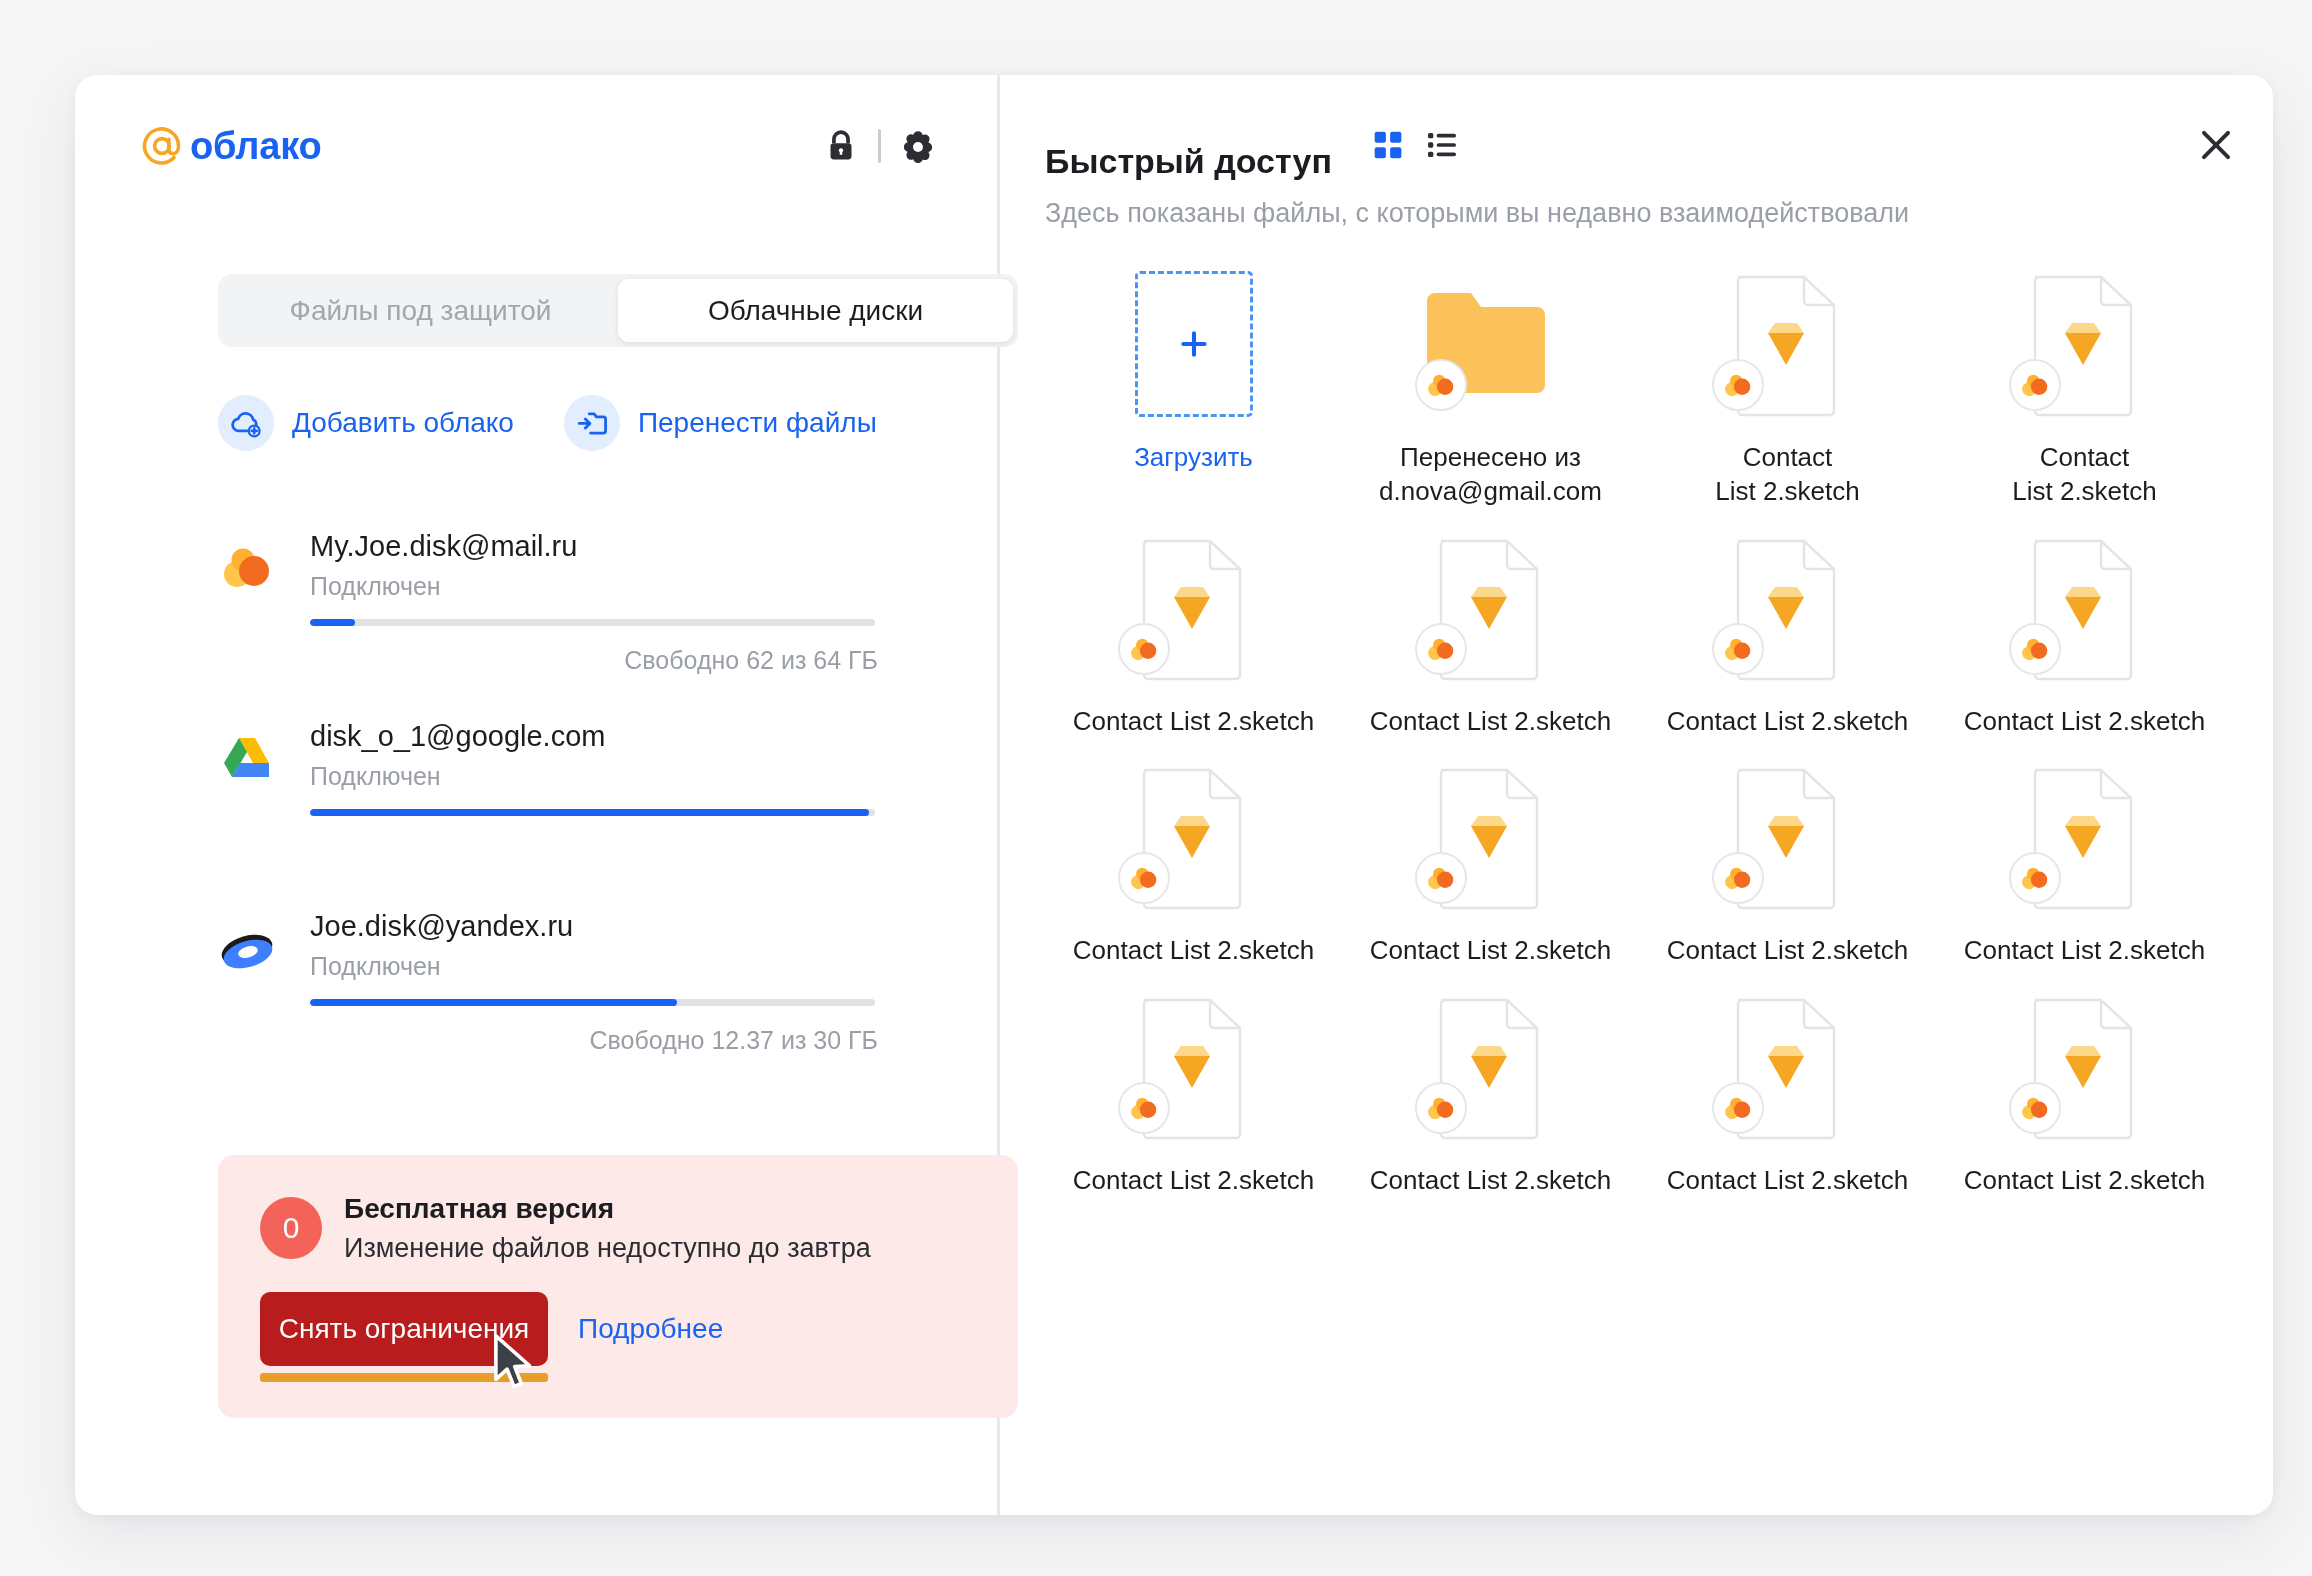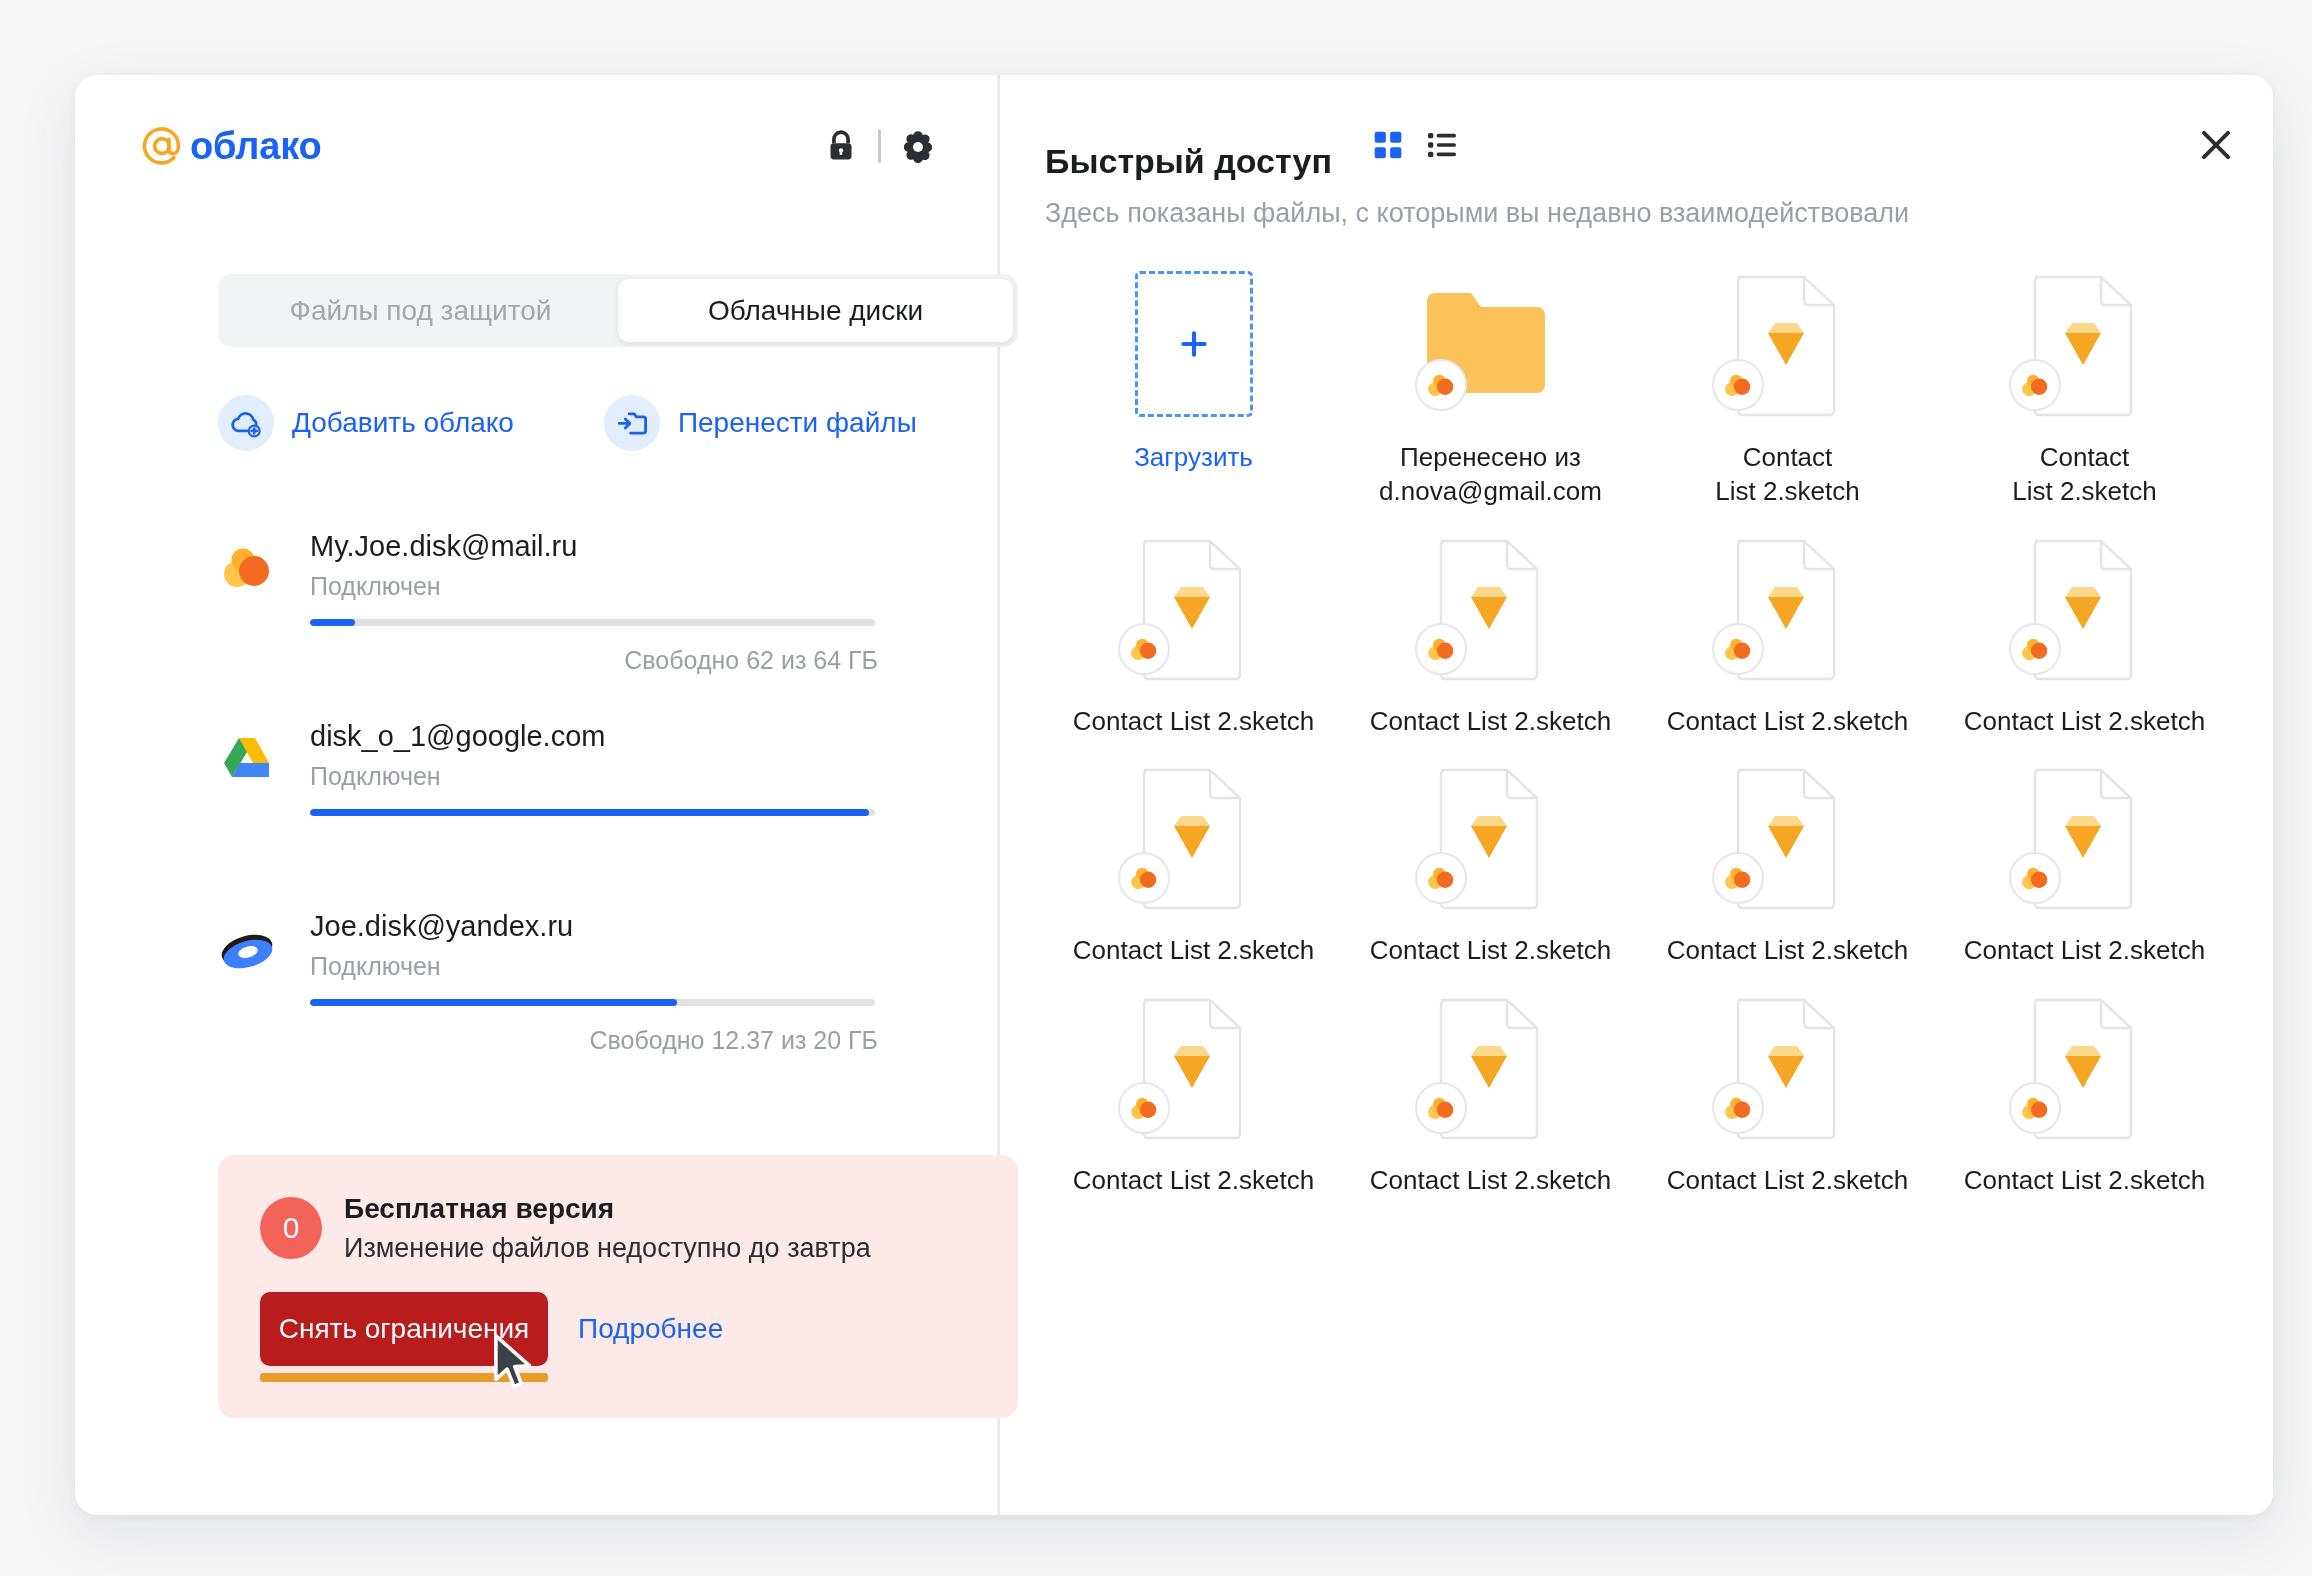--- a/index.html
+++ b/index.html
@@ -56,21 +56,21 @@
   .tab {
     flex: 1; display: flex; align-items: center; justify-content: center;
     font-size: 28px; border-radius: 11px; cursor: pointer;
     color: #a2a6ad;
   }
   .tab.active { background: #ffffff; color: #1b1d21; box-shadow: 0 2px 6px rgba(40,45,60,.10); }
 
   
   #actions {
     position: absolute; left: 143px; top: 320px;
-    display: flex; align-items: center; gap: 90px;
+    display: flex; align-items: center; gap: 50px;
   }
   .act { display: flex; align-items: center; gap: 18px; cursor: pointer; }
   .act-circle {
     width: 56px; height: 56px; border-radius: 50%;
     background: #e2edfd; display: flex; align-items: center; justify-content: center;
     flex: none;
   }
   .act-label { font-size: 28px; color: #1a62f2; }
 
   
@@ -249,21 +249,21 @@
         <svg class="disk-ico" viewBox="0 0 58 58">
           <ellipse cx="29" cy="30" rx="26" ry="14" transform="rotate(-16 29 30)" fill="#1b1b1b"></ellipse>
           <ellipse cx="30" cy="34" rx="25" ry="13" transform="rotate(-16 30 34)" fill="#3d7fff"></ellipse>
           <ellipse cx="30" cy="32" rx="10" ry="5.5" transform="rotate(-16 30 32)" fill="#fff"></ellipse>
         </svg>
         <div class="disk-name">Joe.disk@yandex.ru</div>
         <div class="disk-status">Подключен</div>
         <div class="bar">
           <div class="bar-fill" style="width: 65%;"></div>
         </div>
-        <div class="disk-free">Свободно 12.37 из 20 ГБ</div>
+        <div class="disk-free">Свободно 12.37 из 30 ГБ</div>
       </div>
     </div>
 
     <div id="promo">
       <div class="promo-top">
         <div class="promo-badge">0</div>
         <div>
           <div class="promo-title">Бесплатная версия</div>
           <div class="promo-sub">Изменение файлов недоступно до завтра</div>
         </div>

